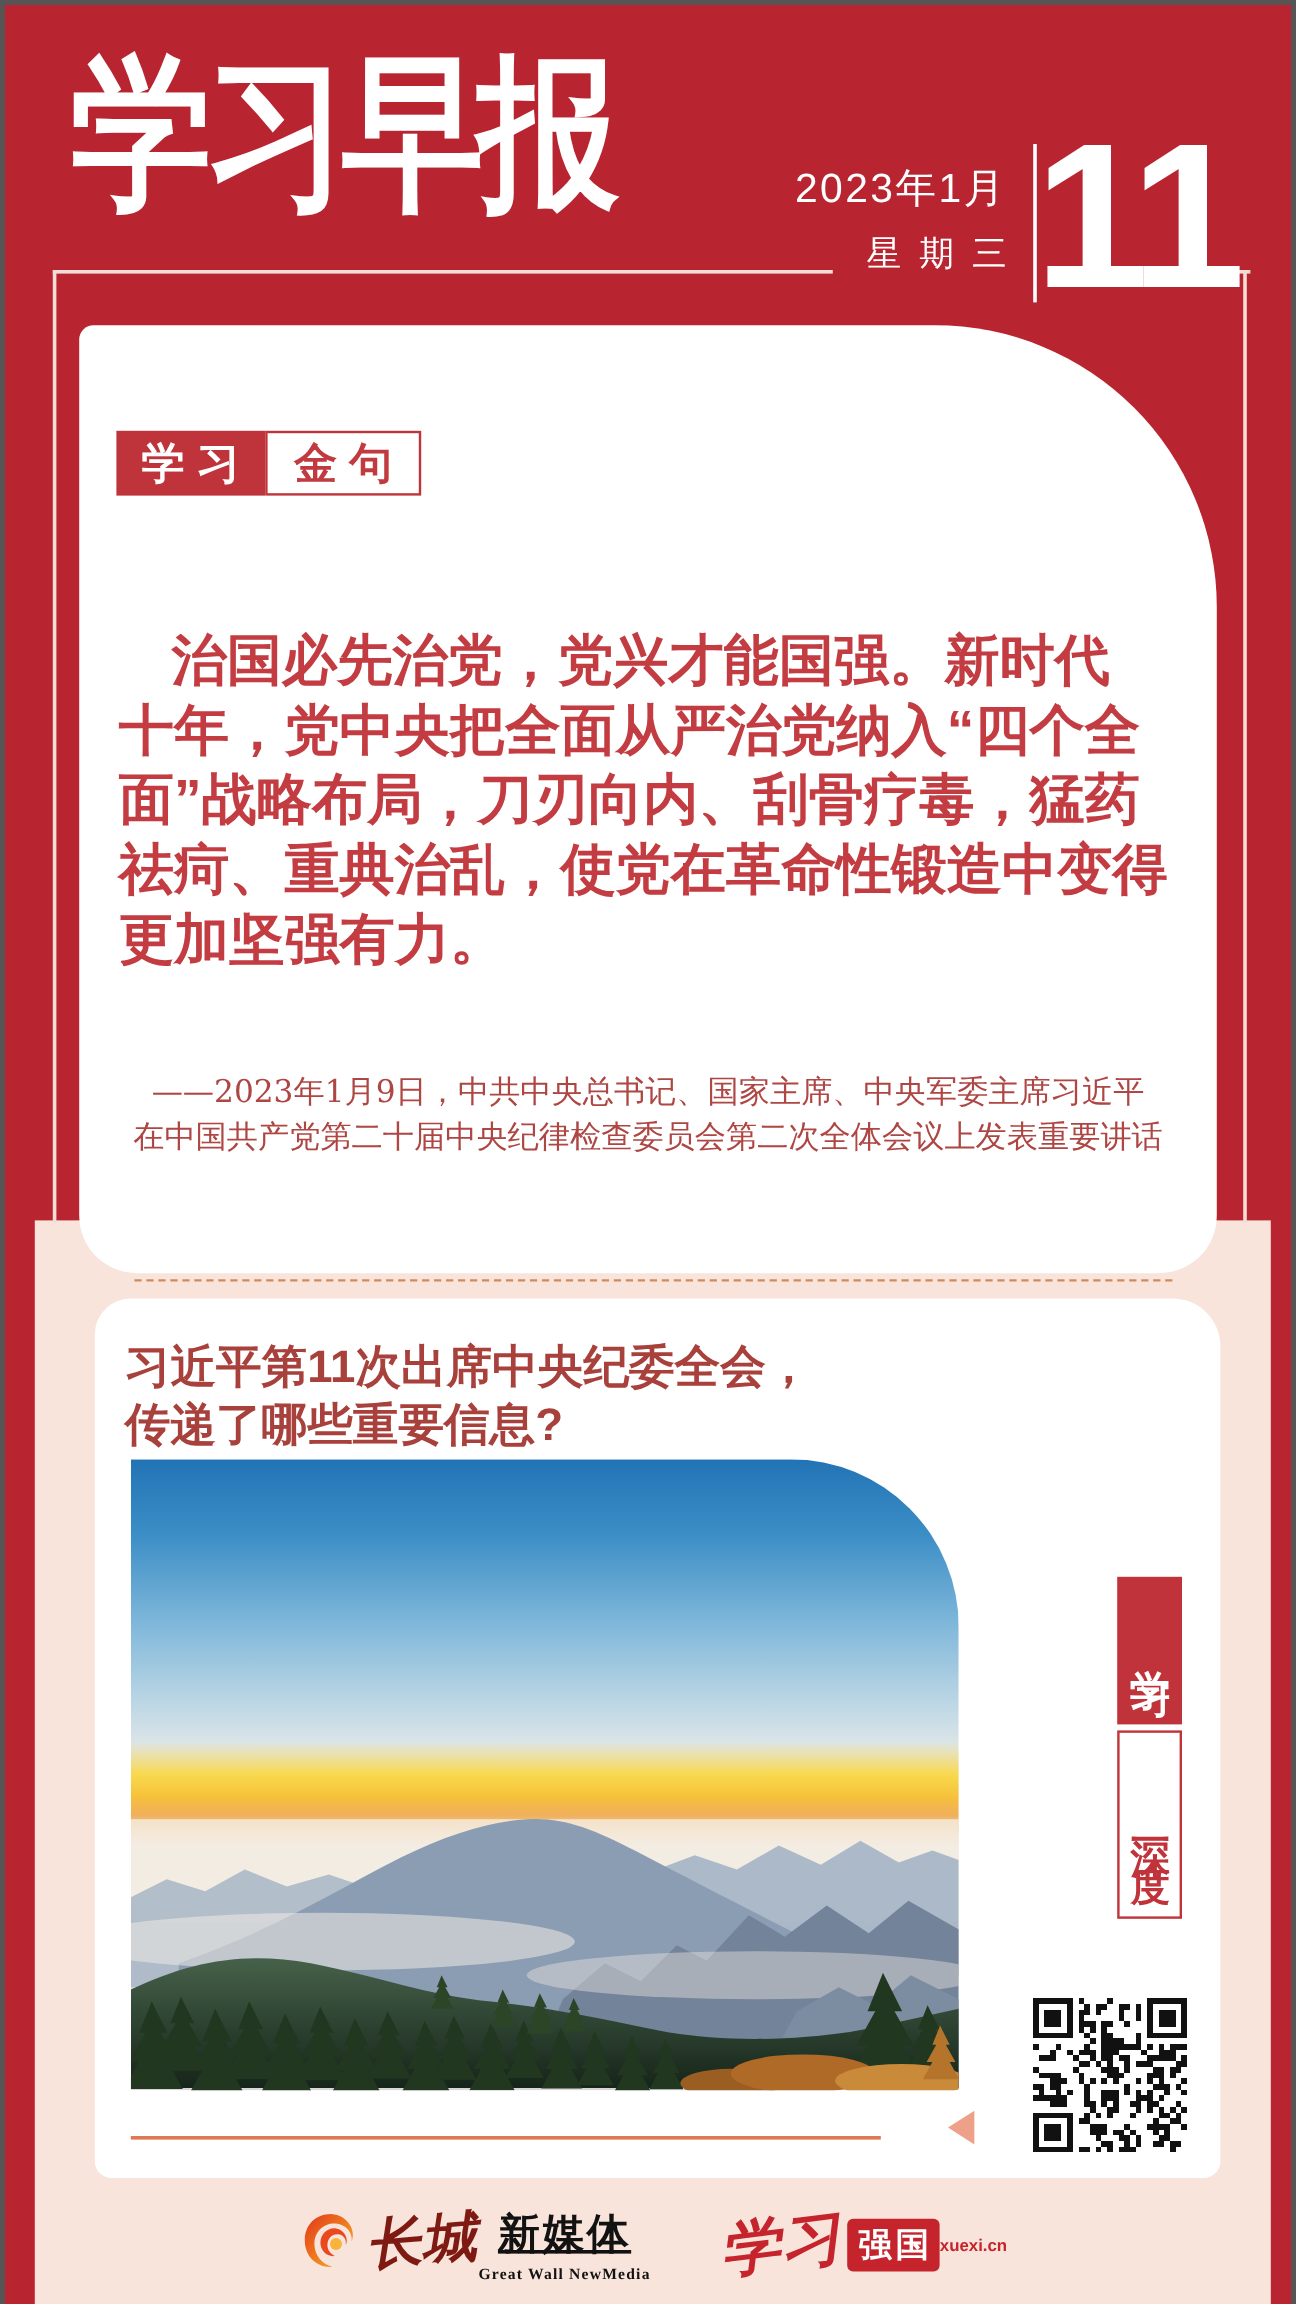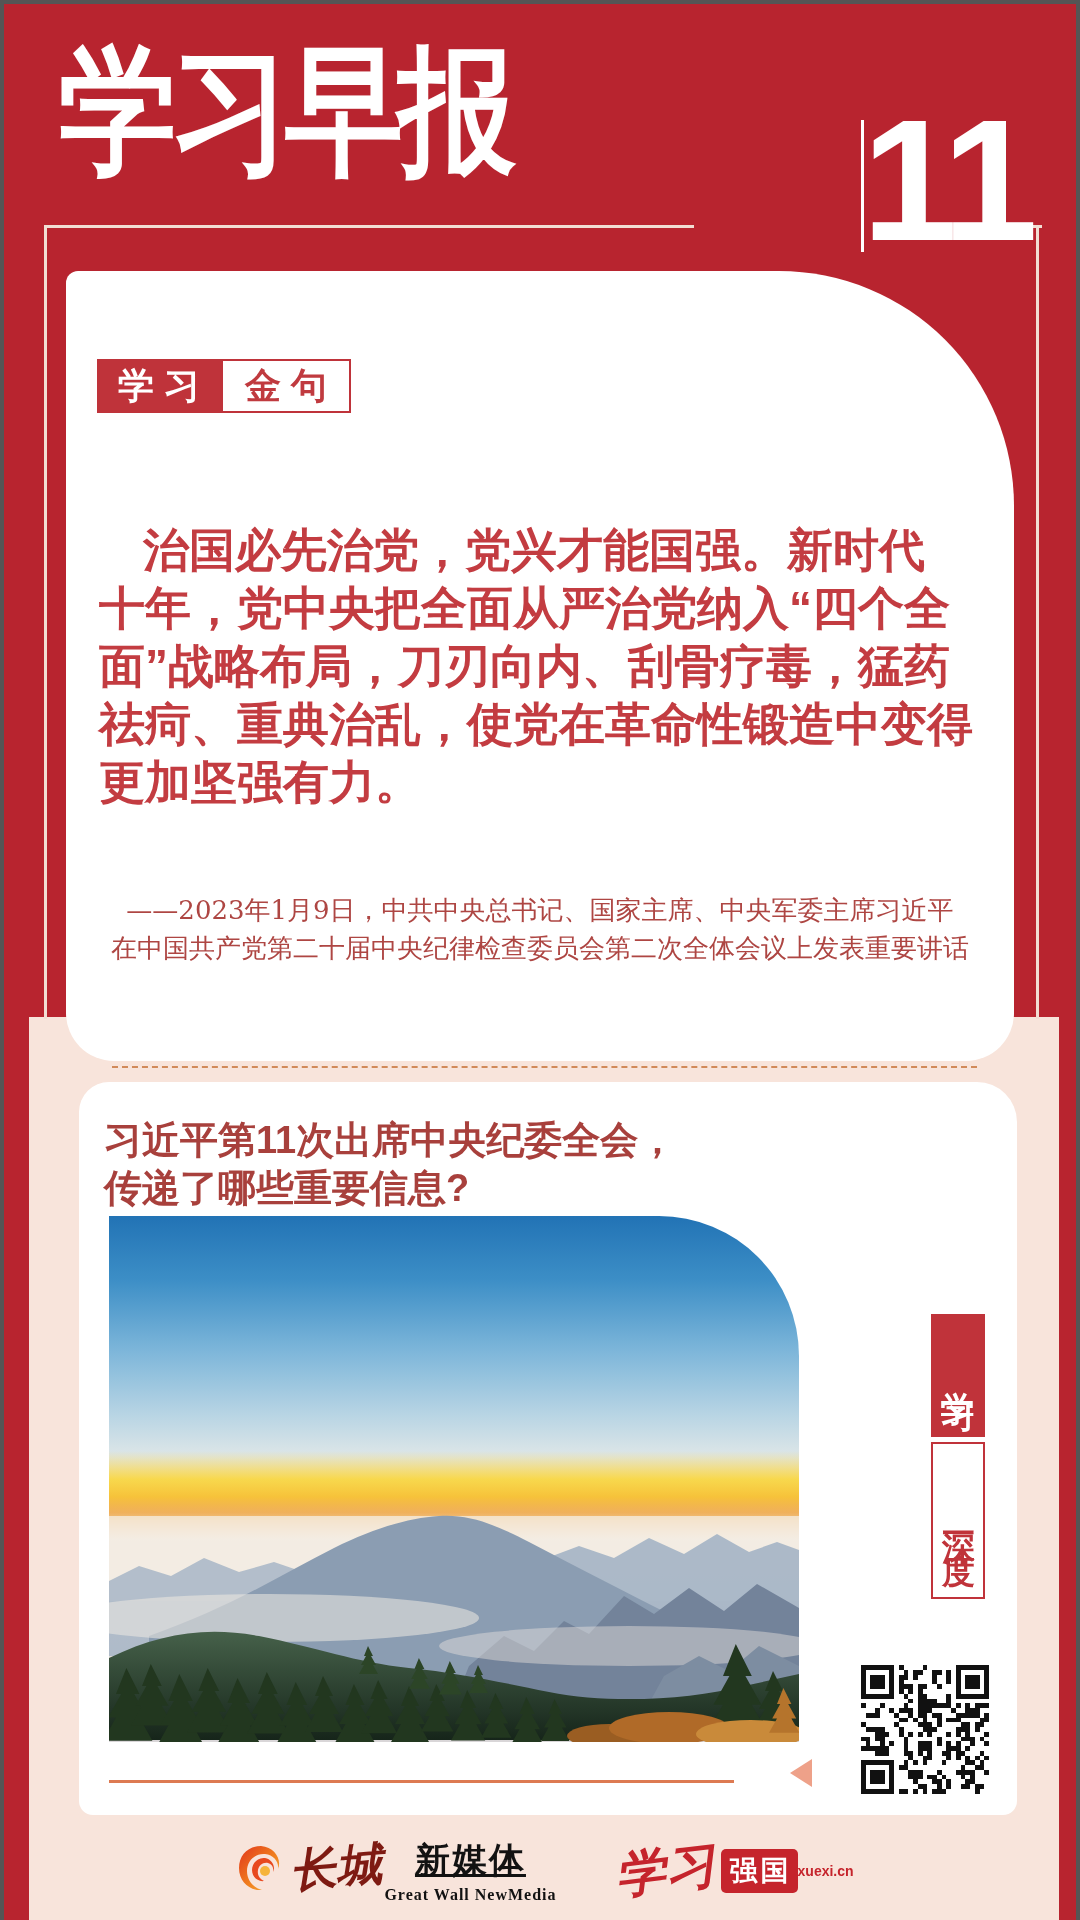--- a/index.html
+++ b/index.html
@@ -64,21 +64,21 @@
                  border-top:14px solid transparent;border-bottom:14px solid transparent;}
 
   
   .footer{left:0;top:1813px;width:1080px;height:107px;display:flex;align-items:center;
           justify-content:center;gap:58px;}
   .gw-logo{display:flex;align-items:center;}
   .gw-script{font-family:"DejaVu Serif","Liberation Serif",serif;font-style:italic;font-weight:bold;
              font-size:46px;color:#7e1a12;margin:0 2px 6px 2px;transform:rotate(-5deg);white-space:nowrap;}
   .gw-text{display:flex;flex-direction:column;align-items:center;}
   .gw-name{font-size:35px;font-weight:bold;color:#121212;letter-spacing:2px;white-space:nowrap;text-decoration:underline;}
-  .gw-sub{font-size:16px;font-weight:bold;color:#121212;letter-spacing:1px;margin-top:2px;
+  .gw-sub{font-size:13px;font-weight:bold;color:#121212;letter-spacing:1px;margin-top:2px;
           font-family:"Liberation Serif",serif;white-space:nowrap;}
   .xx-logo{display:flex;align-items:center;}
   .xx-script{font-family:"DejaVu Serif","Liberation Serif",serif;font-style:italic;font-weight:bold;
              font-size:50px;color:#c5242c;transform:rotate(-7deg);white-space:nowrap;}
   .xx-col{display:flex;flex-direction:row;align-items:center;margin-left:6px;}
   .xx-box{background:#c5242c;color:#ffffff;font-size:28px;font-weight:bold;letter-spacing:3px;
           padding:3px 6px 3px 9px;border-radius:5px;white-space:nowrap;}
   .xx-domain{font-size:14px;font-weight:bold;color:#c5242c;margin-top:1px;}
   .xx-platform{font-size:30px;font-weight:bold;color:#c5242c;margin-left:8px;padding-top:16px;white-space:nowrap;}
 </style>
@@ -88,20 +88,24 @@
 <div class="page">
 
   <div class="abs pink-panel"></div>
 
   <div class="abs frame frame-left"></div>
   <div class="abs frame frame-top"></div>
   <div class="abs frame frame-corner-h"></div>
   <div class="abs frame frame-right"></div>
 
   <div class="abs masthead">学习早报</div>
+  <div class="abs date-block">
+    <div class="date-month">2023年1月</div>
+    <div class="date-weekday">星期三</div>
+  </div>
   <div class="abs vsep"></div>
   <div class="abs day-number">11</div>
 
   <div class="abs card1">
     <div class="abs badge">
       <div class="badge-seg badge-left">学习</div>
       <div class="badge-seg badge-right">金句</div>
     </div>
     <div class="abs quote">
       <div class="quote-line-first">治国必先治党，党兴才能国强。新时代</div>

